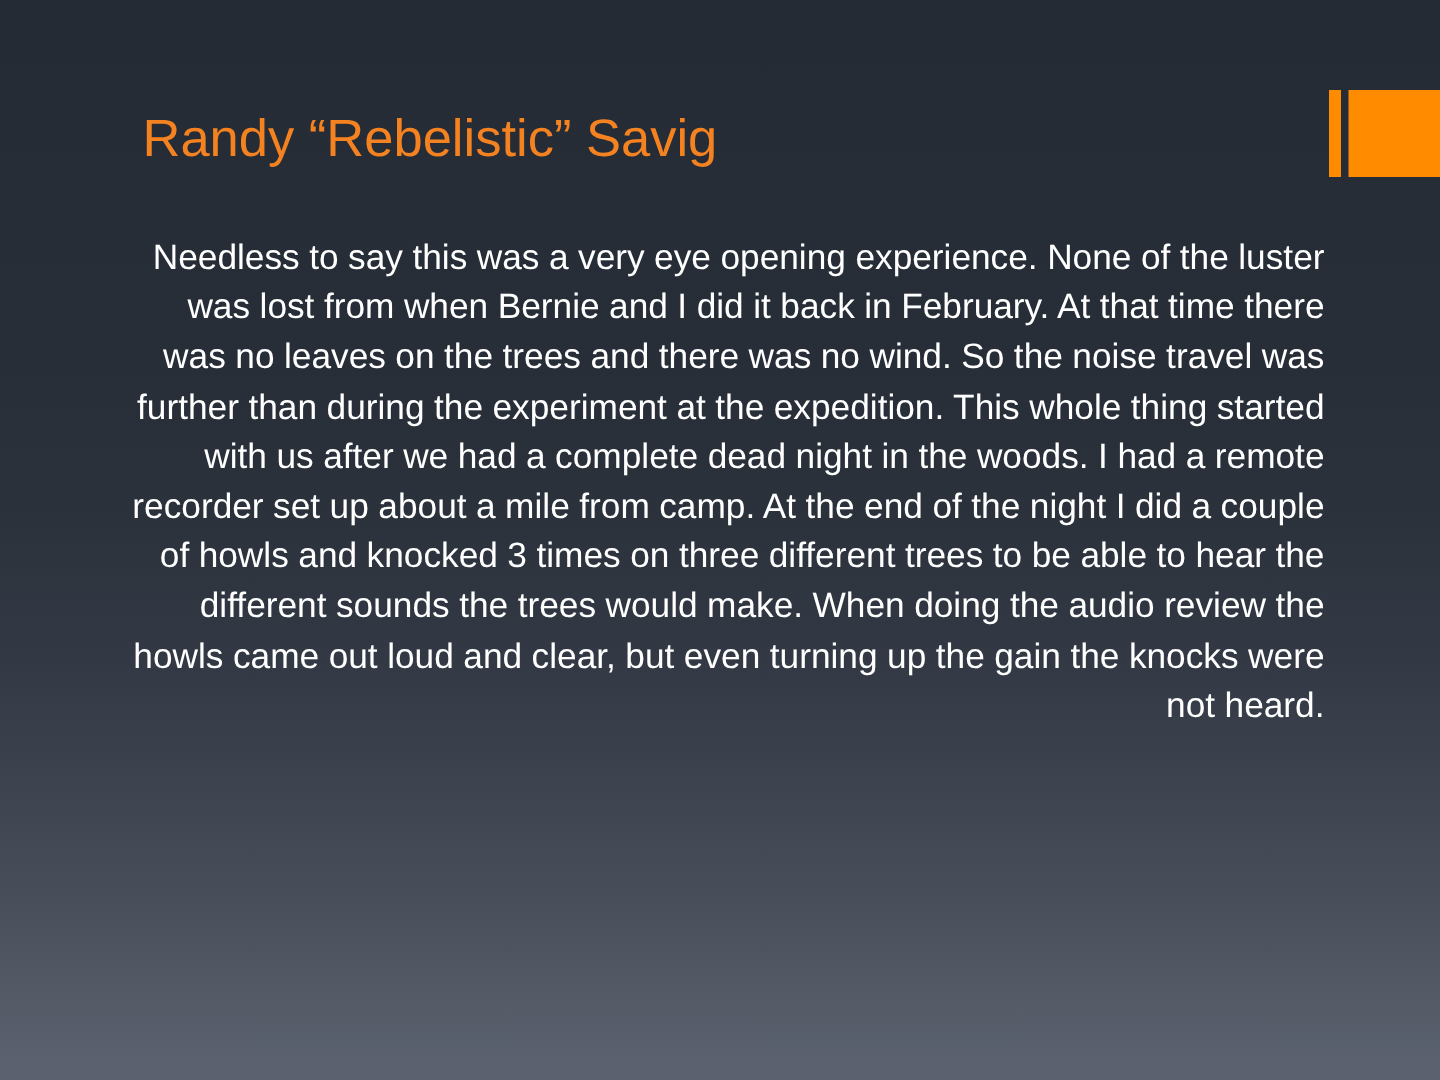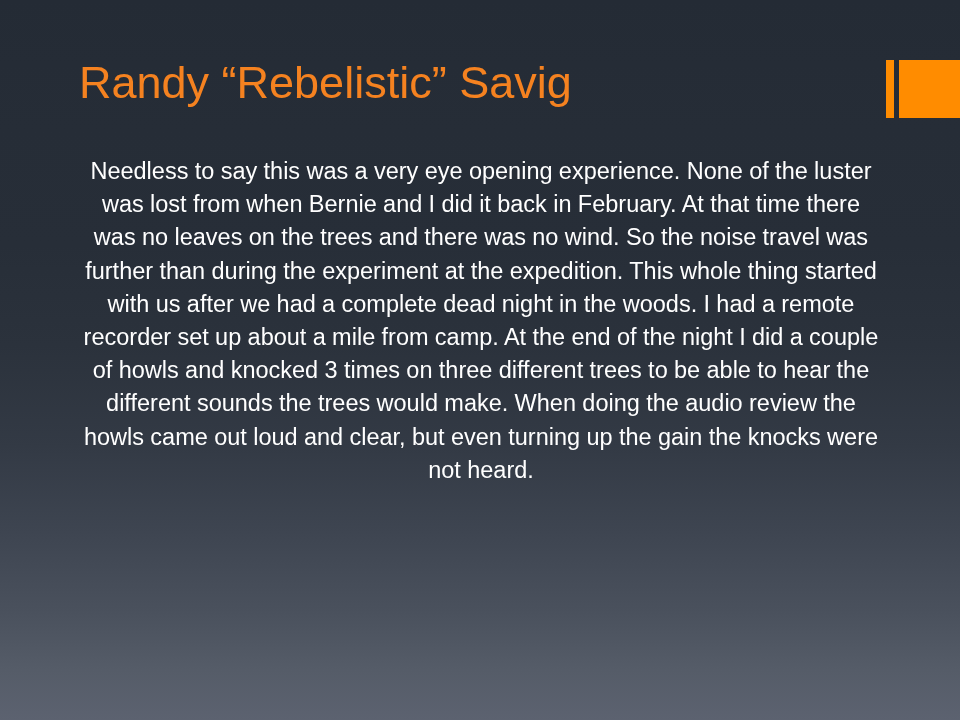--- a/index.html
+++ b/index.html
@@ -45,43 +45,43 @@
     height: 58px;
     background: #FF8C00;
   }
 
   
   .slide-title {
     position: absolute;
     left: 79px;
     top: 57px;
     width: 790px;
-    margin: 0;
+    margin: 16px;
     color: #F58220;
-    font-size: 45px;
+    font-size: 35px;
     font-weight: normal;
     line-height: 1.15;
     letter-spacing: 0px;
     white-space: nowrap;
   }
 
   
   .body-block {
     position: absolute;
     left: 79px;
     top: 155px;
     width: 804px;
   }
 
   .body-paragraph {
     margin: 0;
     color: #FFFFFF;
     font-size: 23.5px;
     line-height: 33.2px;
-    text-align: center;
+    text-align: right;
     letter-spacing: 0px;
     word-spacing: -0.2px;
   }
 
   .body-paragraph + .body-paragraph {
     margin-top: 7px;
   }
 </style>
 </head>
 <body>

